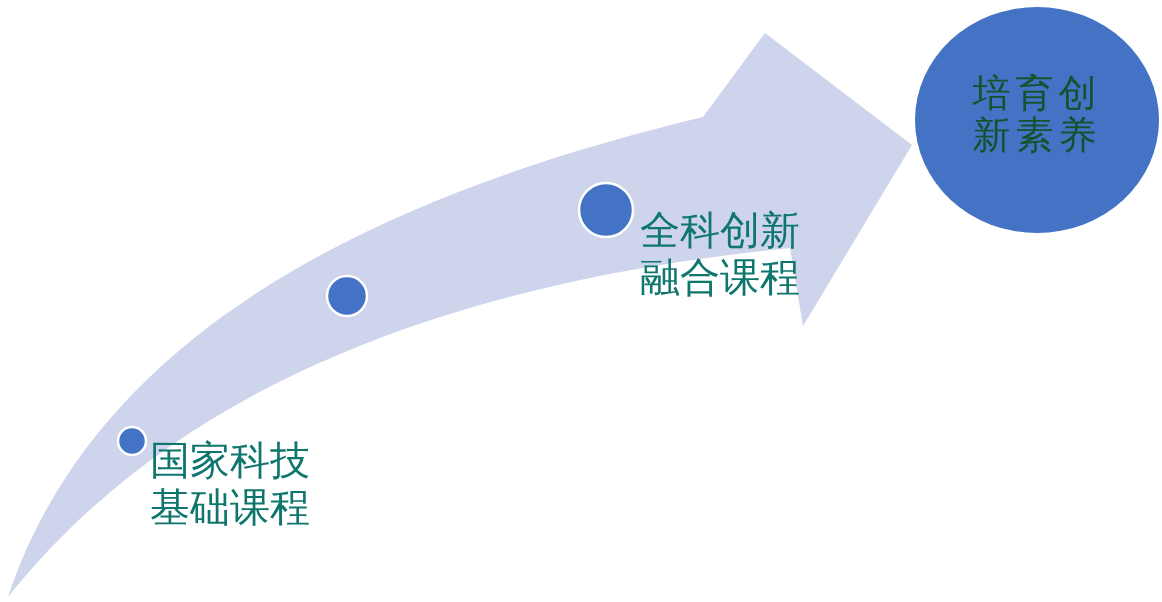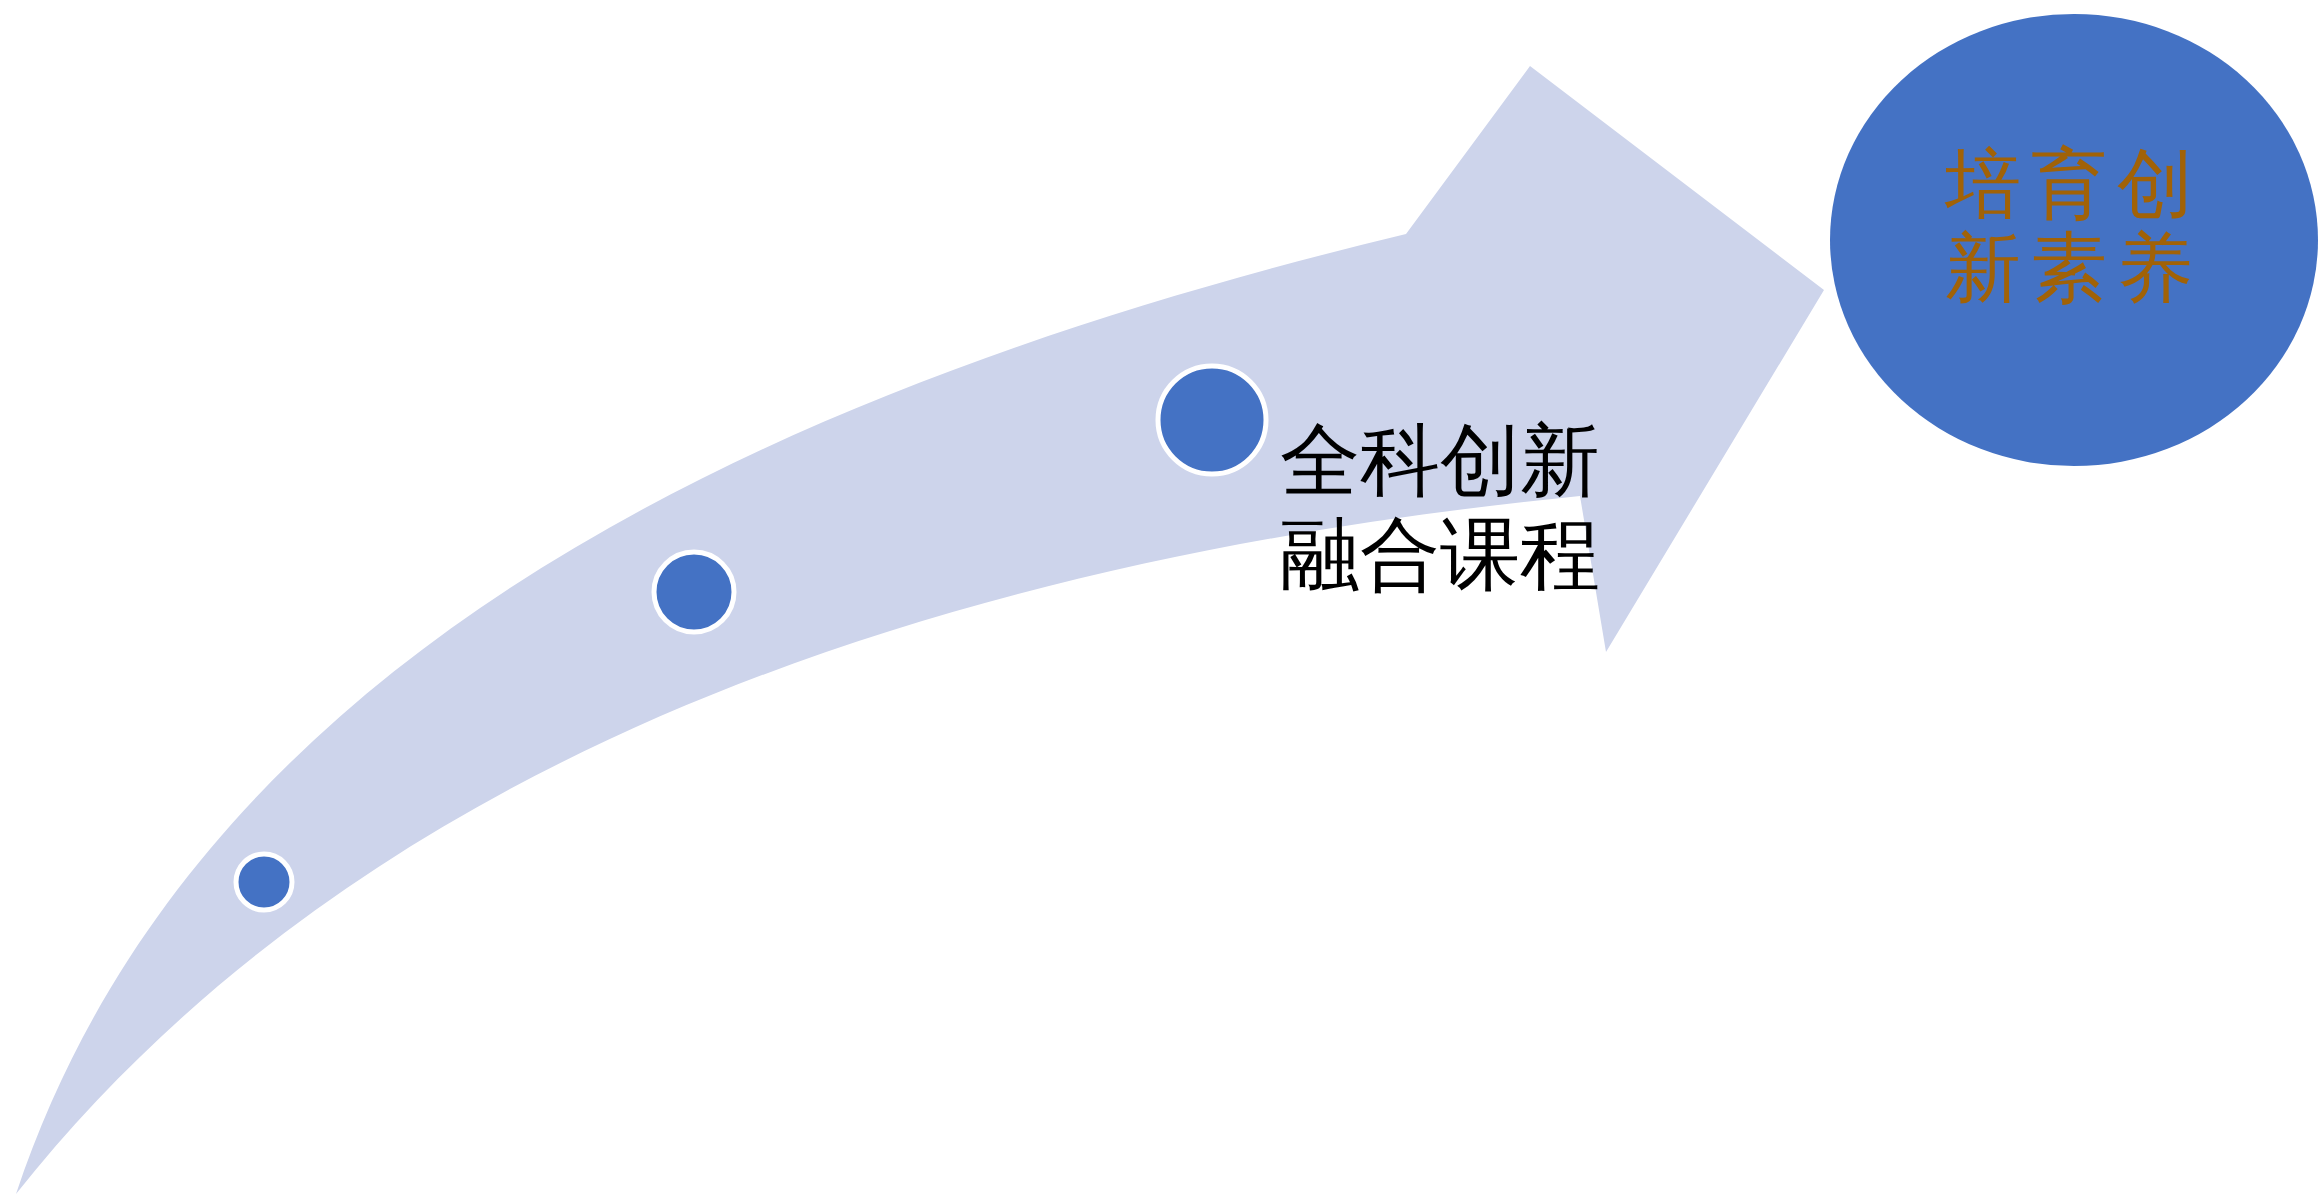--- a/index.html
+++ b/index.html
@@ -20,37 +20,37 @@
     left: 0;
     top: 0;
     width: 1162px;
     height: 602px;
     display: block;
   }
   .step-label {
     position: absolute;
     font-size: 40px;
     line-height: 47px;
-    color: #000000;
+    color: #0f766e;
     white-space: pre-line;
     letter-spacing: 0px;
   }
   #label-step-1 { left: 150px; top: 437px; }
   #label-step-2 { left: 370px; top: 292px; }
   #label-step-3 { left: 640px; top: 207px; }
   .goal-label {
     position: absolute;
     left: 915px;
     top: 72px;
     width: 244px;
     text-align: center;
     font-size: 38px;
     line-height: 42px;
     letter-spacing: 5px;
-    color: #a16207;
+    color: #14532d;
     white-space: pre-line;
   }
 </style>
 </head>
 <body>
 
 <div id="stage">
 
   <svg id="arrow-svg" viewBox="0 0 1162 602" xmlns="http://www.w3.org/2000/svg">
 
@@ -63,20 +63,22 @@
              C 520 275 200 355 8 597
              Z" fill="#CDD4EB"></path>
 
     <circle cx="132" cy="441" r="14" fill="#4472C4" stroke="#FFFFFF" stroke-width="2.5"></circle>
     <circle cx="347" cy="296" r="20" fill="#4472C4" stroke="#FFFFFF" stroke-width="2.5"></circle>
     <circle cx="606" cy="210" r="27" fill="#4472C4" stroke="#FFFFFF" stroke-width="2.5"></circle>
 
     <ellipse cx="1037" cy="120" rx="122" ry="113" fill="#4472C4"></ellipse>
   </svg>
 
+  <div class="step-label" id="label-step-1">国家科技
+基础课程</div>
 
 
   <div class="step-label" id="label-step-3">全科创新
 融合课程</div>
 
   <div class="goal-label">培育创
 新素养</div>
 
 </div>
 

